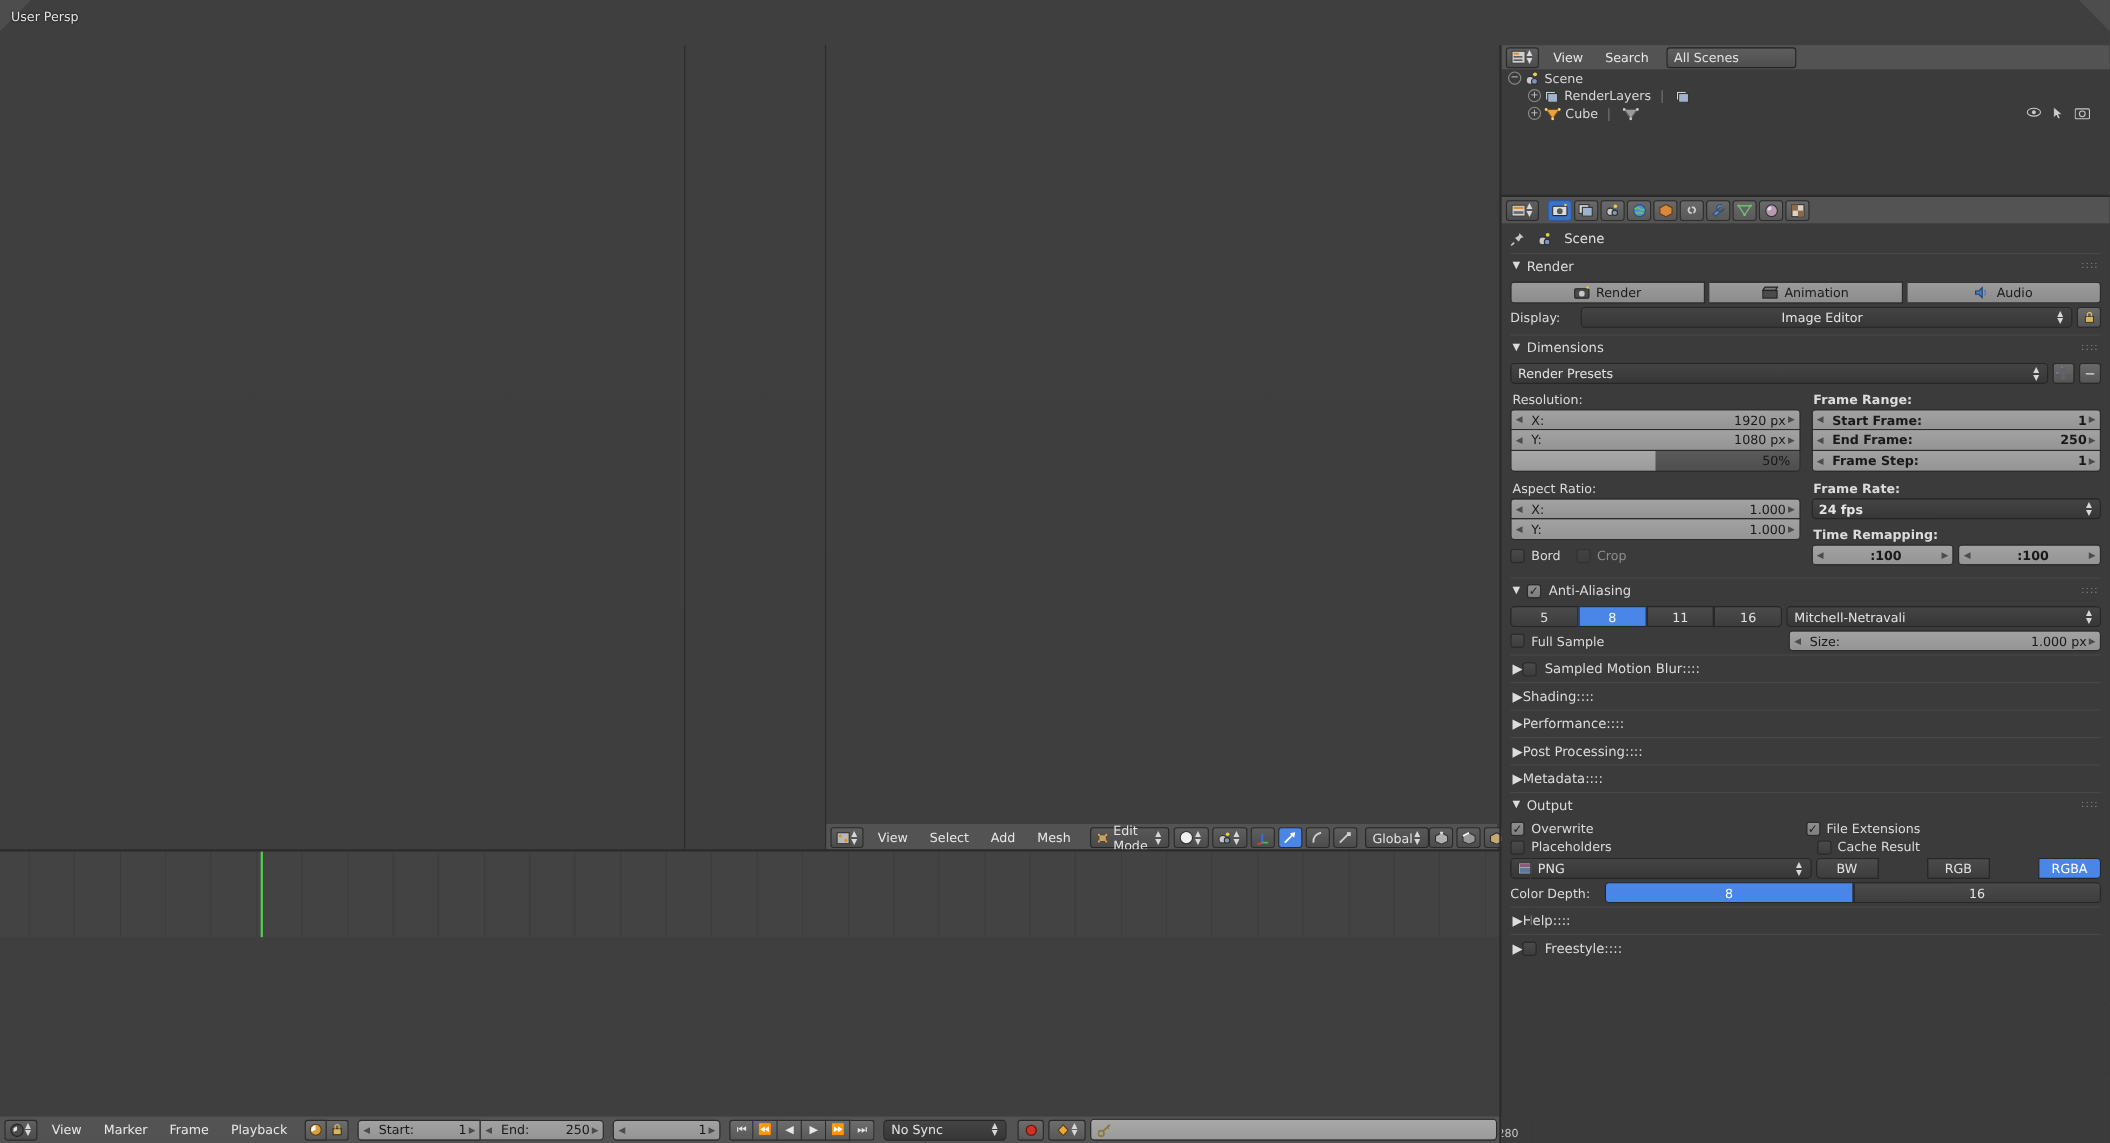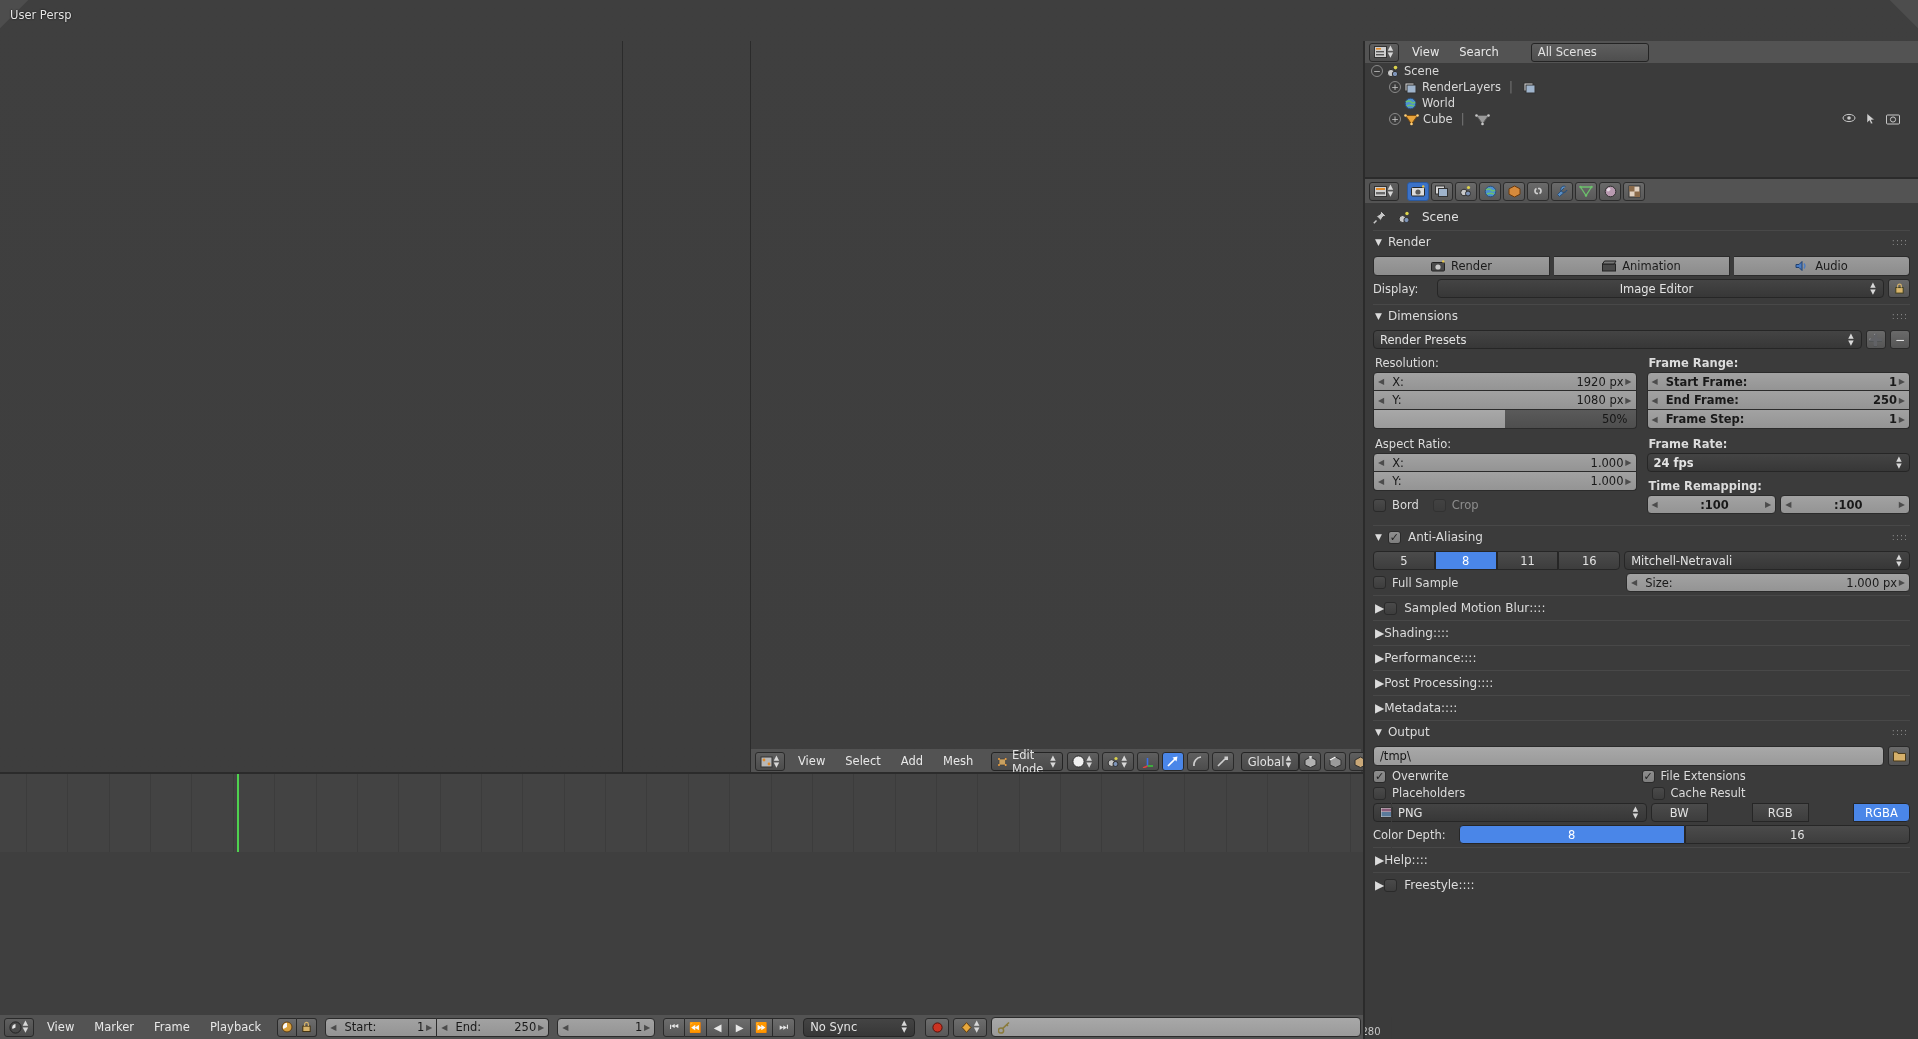--- a/index.html
+++ b/index.html
@@ -854,21 +854,21 @@
           <rect x="2" y="5" width="8" height="1.4" fill="#555"></rect>
           <rect x="2" y="8" width="8" height="1.4" fill="#555"></rect>
         </svg>
         <span class="spin">
             <b>▲</b>
             <b>▼</b>
           </span>
       </div>
       <div class="menu-item">View</div>
       <div class="menu-item">Search</div>
-      <div class="dropdown-dark" style="width:118px;margin-left:22px;background:linear-gradient(#5e5e5e,#4e4e4e);">All Scenes</div>
+      <div class="dropdown-dark" style="width:118px;margin-left:6px;background:linear-gradient(#5e5e5e,#4e4e4e);">All Scenes</div>
     </div>
 
     <div class="ol-rows">
 
       <div class="ol-row" style="padding-left:6px;">
         <span class="ol-exp">−</span>
         <svg width="14" height="13" viewBox="0 0 14 13" style="margin-right:4px;">
           <circle cx="5" cy="8" r="3.6" fill="#c9c9c9" stroke="#2f2f2f"></circle>
           <circle cx="9" cy="9" r="2.7" fill="#7e94b8" stroke="#2f2f2f"></circle>
           <circle cx="9.5" cy="2.6" r="1.8" fill="#ddd44c"></circle>
@@ -883,29 +883,20 @@
           <rect x="3" y="4" width="9" height="8" fill="#9fb4cc" stroke="#333"></rect>
         </svg>
         <span>RenderLayers</span>
         <span style="margin-left:8px;color:#777;">|</span>
         <svg width="14" height="13" viewBox="0 0 14 13" style="margin-left:10px;">
           <rect x="1" y="2" width="9" height="8" fill="#d8d8d8" stroke="#333"></rect>
           <rect x="3" y="4" width="9" height="8" fill="#9fb4cc" stroke="#333"></rect>
         </svg>
       </div>
 
-      <div class="ol-row" style="padding-left:24px;">
-        <span class="ol-exp" style="border:none;"></span>
-        <svg width="14" height="13" viewBox="0 0 14 13" style="margin-right:4px;">
-          <circle cx="6.5" cy="6.5" r="5.3" fill="#4d8fd4" stroke="#2a4f78"></circle>
-          <path d="M2 5 Q5 3 7 5 T11 5" fill="none" stroke="#6cc06c" stroke-width="1.6"></path>
-          <path d="M3 9 Q6 7.5 10 9" fill="none" stroke="#6cc06c" stroke-width="1.6"></path>
-        </svg>
-        <span>World</span>
-      </div>
 
       <div class="ol-row" style="padding-left:24px;">
         <span class="ol-exp">+</span>
         <svg width="15" height="13" viewBox="0 0 15 13" style="margin-right:4px;">
           <polygon points="1.5,2.5 13.5,2.5 7.5,11" fill="#e8a43c" stroke="#7a4c10"></polygon>
           <circle cx="1.5" cy="2.5" r="1.3" fill="#ffd07a"></circle>
             <circle cx="13.5" cy="2.5" r="1.3" fill="#ffd07a"></circle>
           <circle cx="7.5" cy="11" r="1.3" fill="#ffd07a"></circle>
         </svg>
         <span>Cube</span>
@@ -1240,28 +1231,20 @@
       <div class="closed-head">
         <span class="tri">▶</span>
         <span>Metadata</span>
         <span class="grip">::::</span>
       </div>
 
       <div class="prop-head">
         <span class="tri">▼</span>
         <span>Output</span>
         <span class="grip">::::</span>
-      </div>
-      <div class="row">
-        <div class="textfield" style="flex:1;">/tmp\</div>
-        <div class="sq-btn" style="width:22px;height:20px;">
-          <svg width="13" height="12" viewBox="0 0 13 12">
-            <path d="M0.5 2 L4 2 L5 3.5 L12.5 3.5 L12.5 11 L0.5 11 Z" fill="#d6b06a" stroke="#4a3a1a"></path>
-          </svg>
-        </div>
       </div>
       <div class="row" style="gap:0;">
         <span class="ck-lbl" style="flex:1;">
           <span class="chk">✓</span>
           <span>Overwrite</span>
         </span>
         <span class="ck-lbl" style="flex:1;">
           <span class="chk">✓</span>
           <span>File Extensions</span>
         </span>

